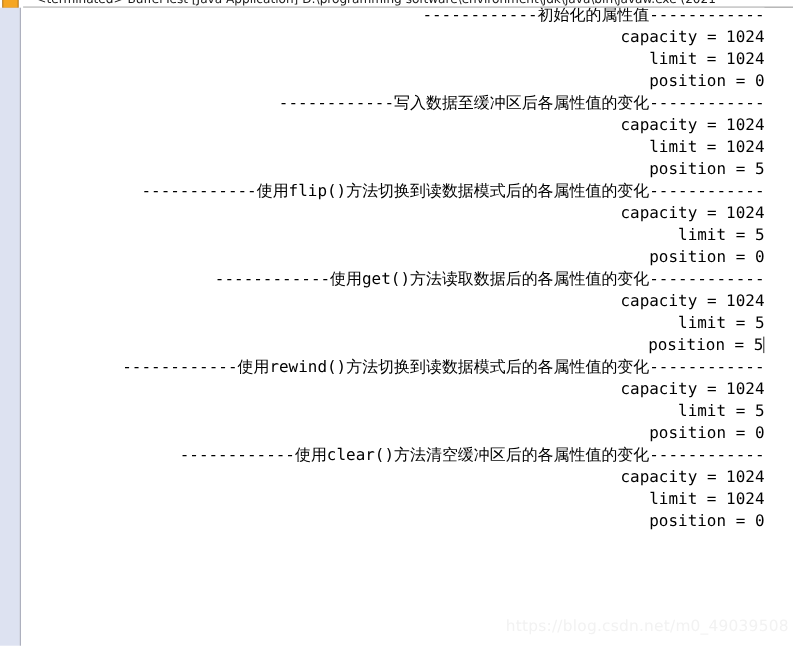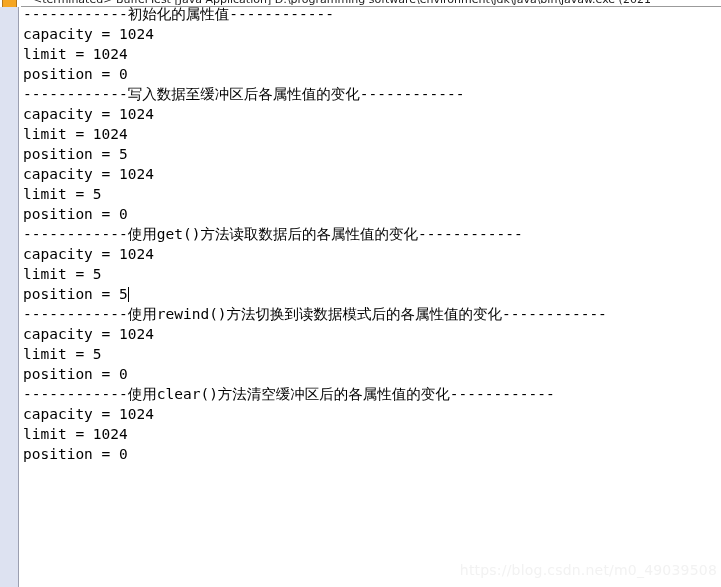--- a/index.html
+++ b/index.html
@@ -93,20 +93,21 @@
 
   
   #console-body {
     position: absolute;
     left: 19px;
     top: 7px;
     width: 676px;
     height: 580px;
     background: #ffffff;
     overflow: hidden;
+    text-align: right;
   }
   .console-line {
     position: relative;
     height: 20px;
     line-height: 20px;
     padding-left: 4px;
     font-family: "DejaVu Sans Mono", "Liberation Mono", monospace;
     font-size: 14.5px;
     color: #000000;
     white-space: pre;
@@ -158,20 +159,21 @@
 
   <div id="console-body">
     <div class="console-line first">------------初始化的属性值------------</div>
     <div class="console-line">capacity = 1024</div>
     <div class="console-line">limit = 1024</div>
     <div class="console-line">position = 0</div>
     <div class="console-line">------------写入数据至缓冲区后各属性值的变化------------</div>
     <div class="console-line">capacity = 1024</div>
     <div class="console-line">limit = 1024</div>
     <div class="console-line">position = 5</div>
+    <div class="console-line">------------使用flip()方法切换到读数据模式后的各属性值的变化------------</div>
     <div class="console-line">capacity = 1024</div>
     <div class="console-line">limit = 5</div>
     <div class="console-line">position = 0</div>
     <div class="console-line">------------使用get()方法读取数据后的各属性值的变化------------</div>
     <div class="console-line">capacity = 1024</div>
     <div class="console-line">limit = 5</div>
     <div class="console-line"><span>position = 5</span><span class="caret"></span></div>
     <div class="console-line">------------使用rewind()方法切换到读数据模式后的各属性值的变化------------</div>
     <div class="console-line">capacity = 1024</div>
     <div class="console-line">limit = 5</div>

